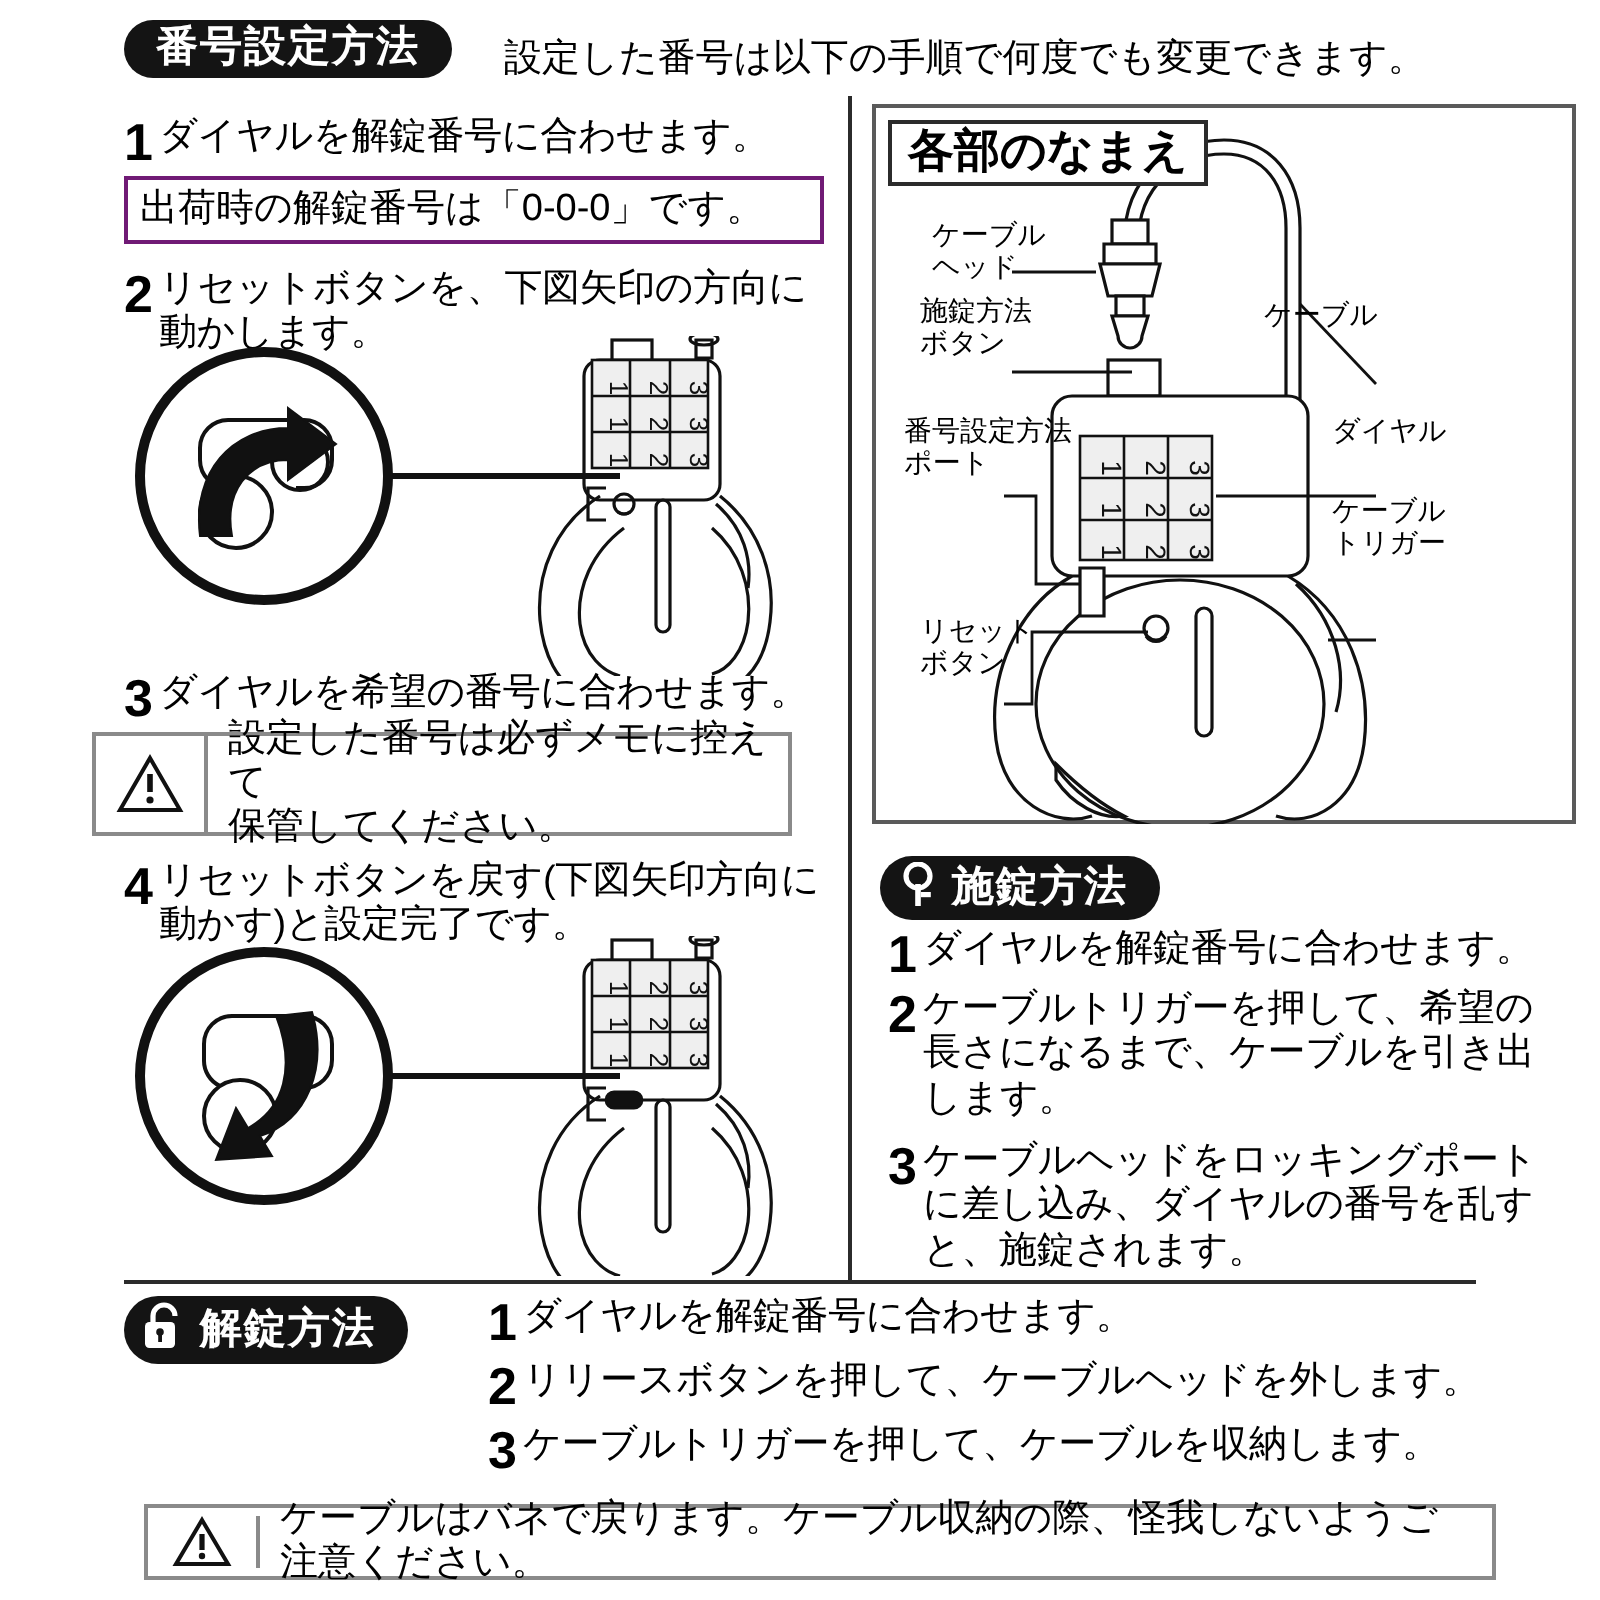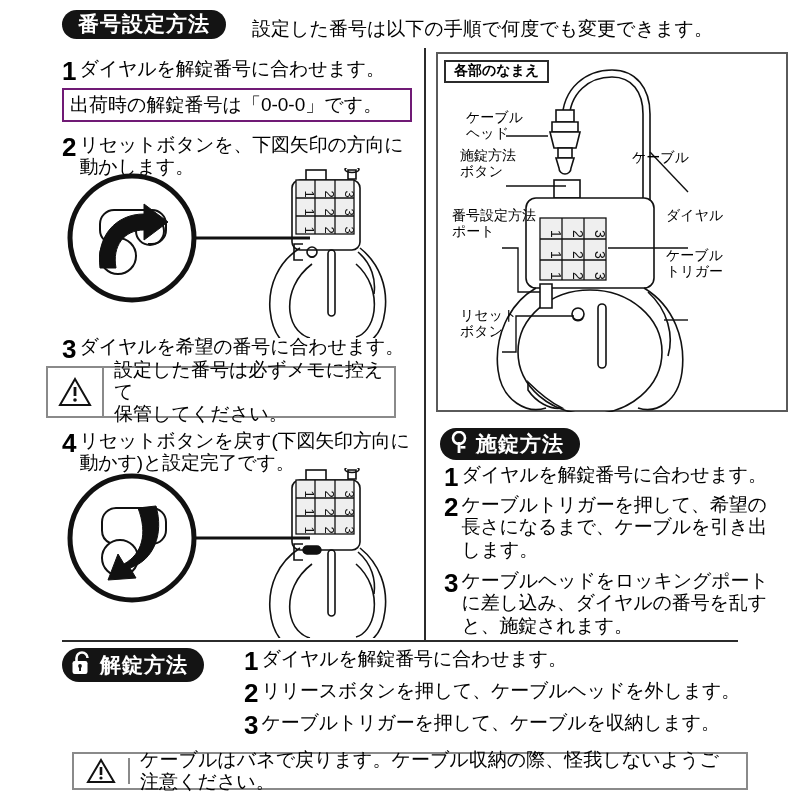--- a/index.html
+++ b/index.html
@@ -84,21 +84,21 @@
   .panel{
     position:absolute;
     border:2px solid #5a5a5a;
     box-sizing:border-box;
     background:#fff;
   }
   .panel-title{
     position:absolute;
     border:2px solid #2b2b2b;
     background:#fff;
-    font-size:14px;
+    font-size:23px;
     font-weight:bold;
     padding:1px 8px 3px 8px;
     line-height:1.1;
     box-sizing:border-box;
     z-index:3;
   }
 
   .calloutlabel{
     position:absolute;
     font-size:14px;

